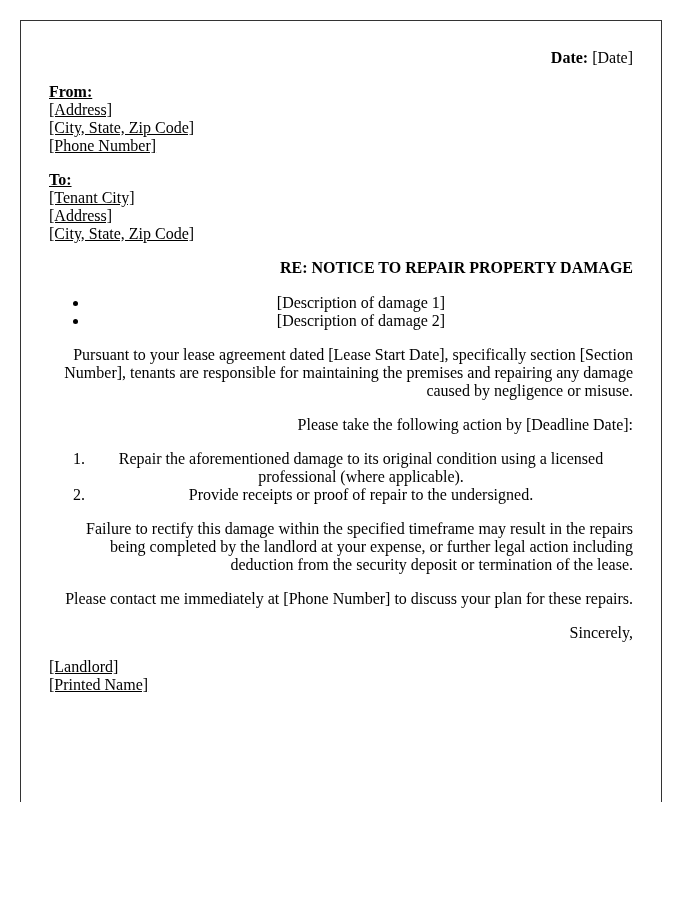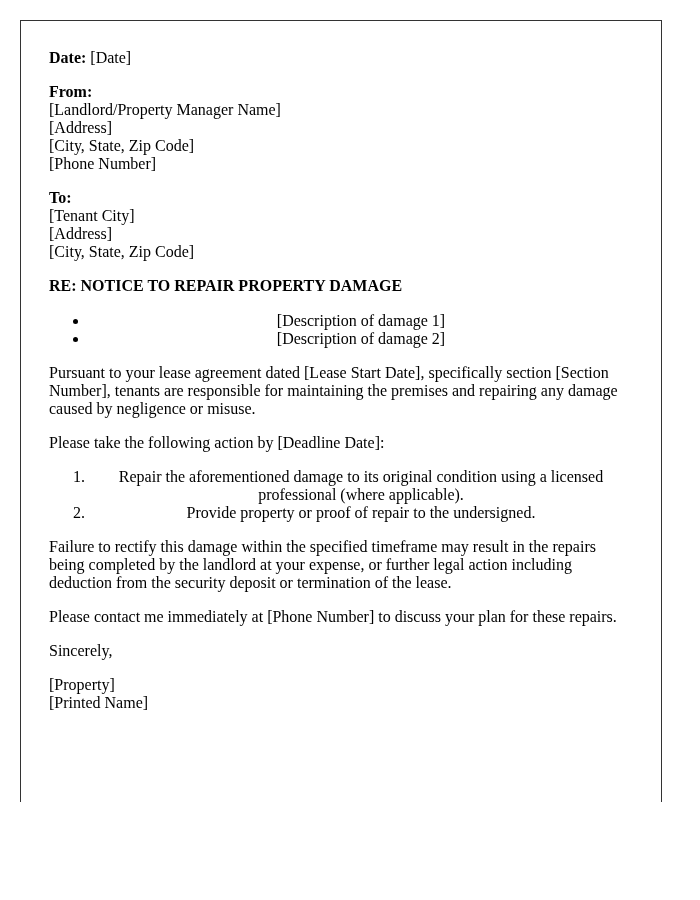--- a/index.html
+++ b/index.html
@@ -27,23 +27,25 @@
       border-bottom: none;
       overflow: hidden;
       box-sizing: content-box;
     }
     .letter {
       padding: 28px 28px 0 28px;
       width: 584px;
     }
     p {
       margin: 0 0 16px 0;
+      text-align: right;
     }
     .block {
       margin: 0 0 16px 0;
+      text-decoration: underline;
     }
     .line {
       display: block;
     }
     strong {
       font-weight: bold;
     }
     .re-line {
       font-weight: bold;
       margin: 0 0 17px 0;
@@ -64,21 +66,20 @@
 <div class="page-frame">
   <div class="letter">
 
     <p class="date-line">
       <strong>Date:</strong>
       <span>[Date]</span>
     </p>
 
     <div class="block">
       <strong class="line">From:</strong>
-      <span class="line">[Landlord/Property Manager Name]</span>
       <span class="line">[Address]</span>
       <span class="line">[City, State, Zip Code]</span>
       <span class="line">[Phone Number]</span>
     </div>
 
     <div class="block">
       <strong class="line">To:</strong>
       <span class="line">[Tenant City]</span>
       <span class="line">[Address]</span>
       <span class="line">[City, State, Zip Code]</span>
@@ -92,28 +93,28 @@
       <li>[Description of damage 1]</li>
       <li>[Description of damage 2]</li>
     </ul>
 
     <p>Pursuant to your lease agreement dated [Lease Start Date], specifically section [Section Number], tenants are responsible for maintaining the premises and repairing any damage caused by negligence or misuse.</p>
 
     <p>Please take the following action by [Deadline Date]:</p>
 
     <ol>
       <li>Repair the aforementioned damage to its original condition using a licensed professional (where applicable).</li>
-      <li>Provide property or proof of repair to the undersigned.</li>
+      <li>Provide receipts or proof of repair to the undersigned.</li>
     </ol>
 
     <p>Failure to rectify this damage within the specified timeframe may result in the repairs being completed by the landlord at your expense, or further legal action including deduction from the security deposit or termination of the lease.</p>
 
     <p>Please contact me immediately at [Phone Number] to discuss your plan for these repairs.</p>
 
     <p>Sincerely,</p>
 
     <div class="block">
-      <span class="line">[Property]</span>
+      <span class="line">[Landlord]</span>
       <span class="line">[Printed Name]</span>
     </div>
 
   </div>
 </div>
 
 </body></html>

